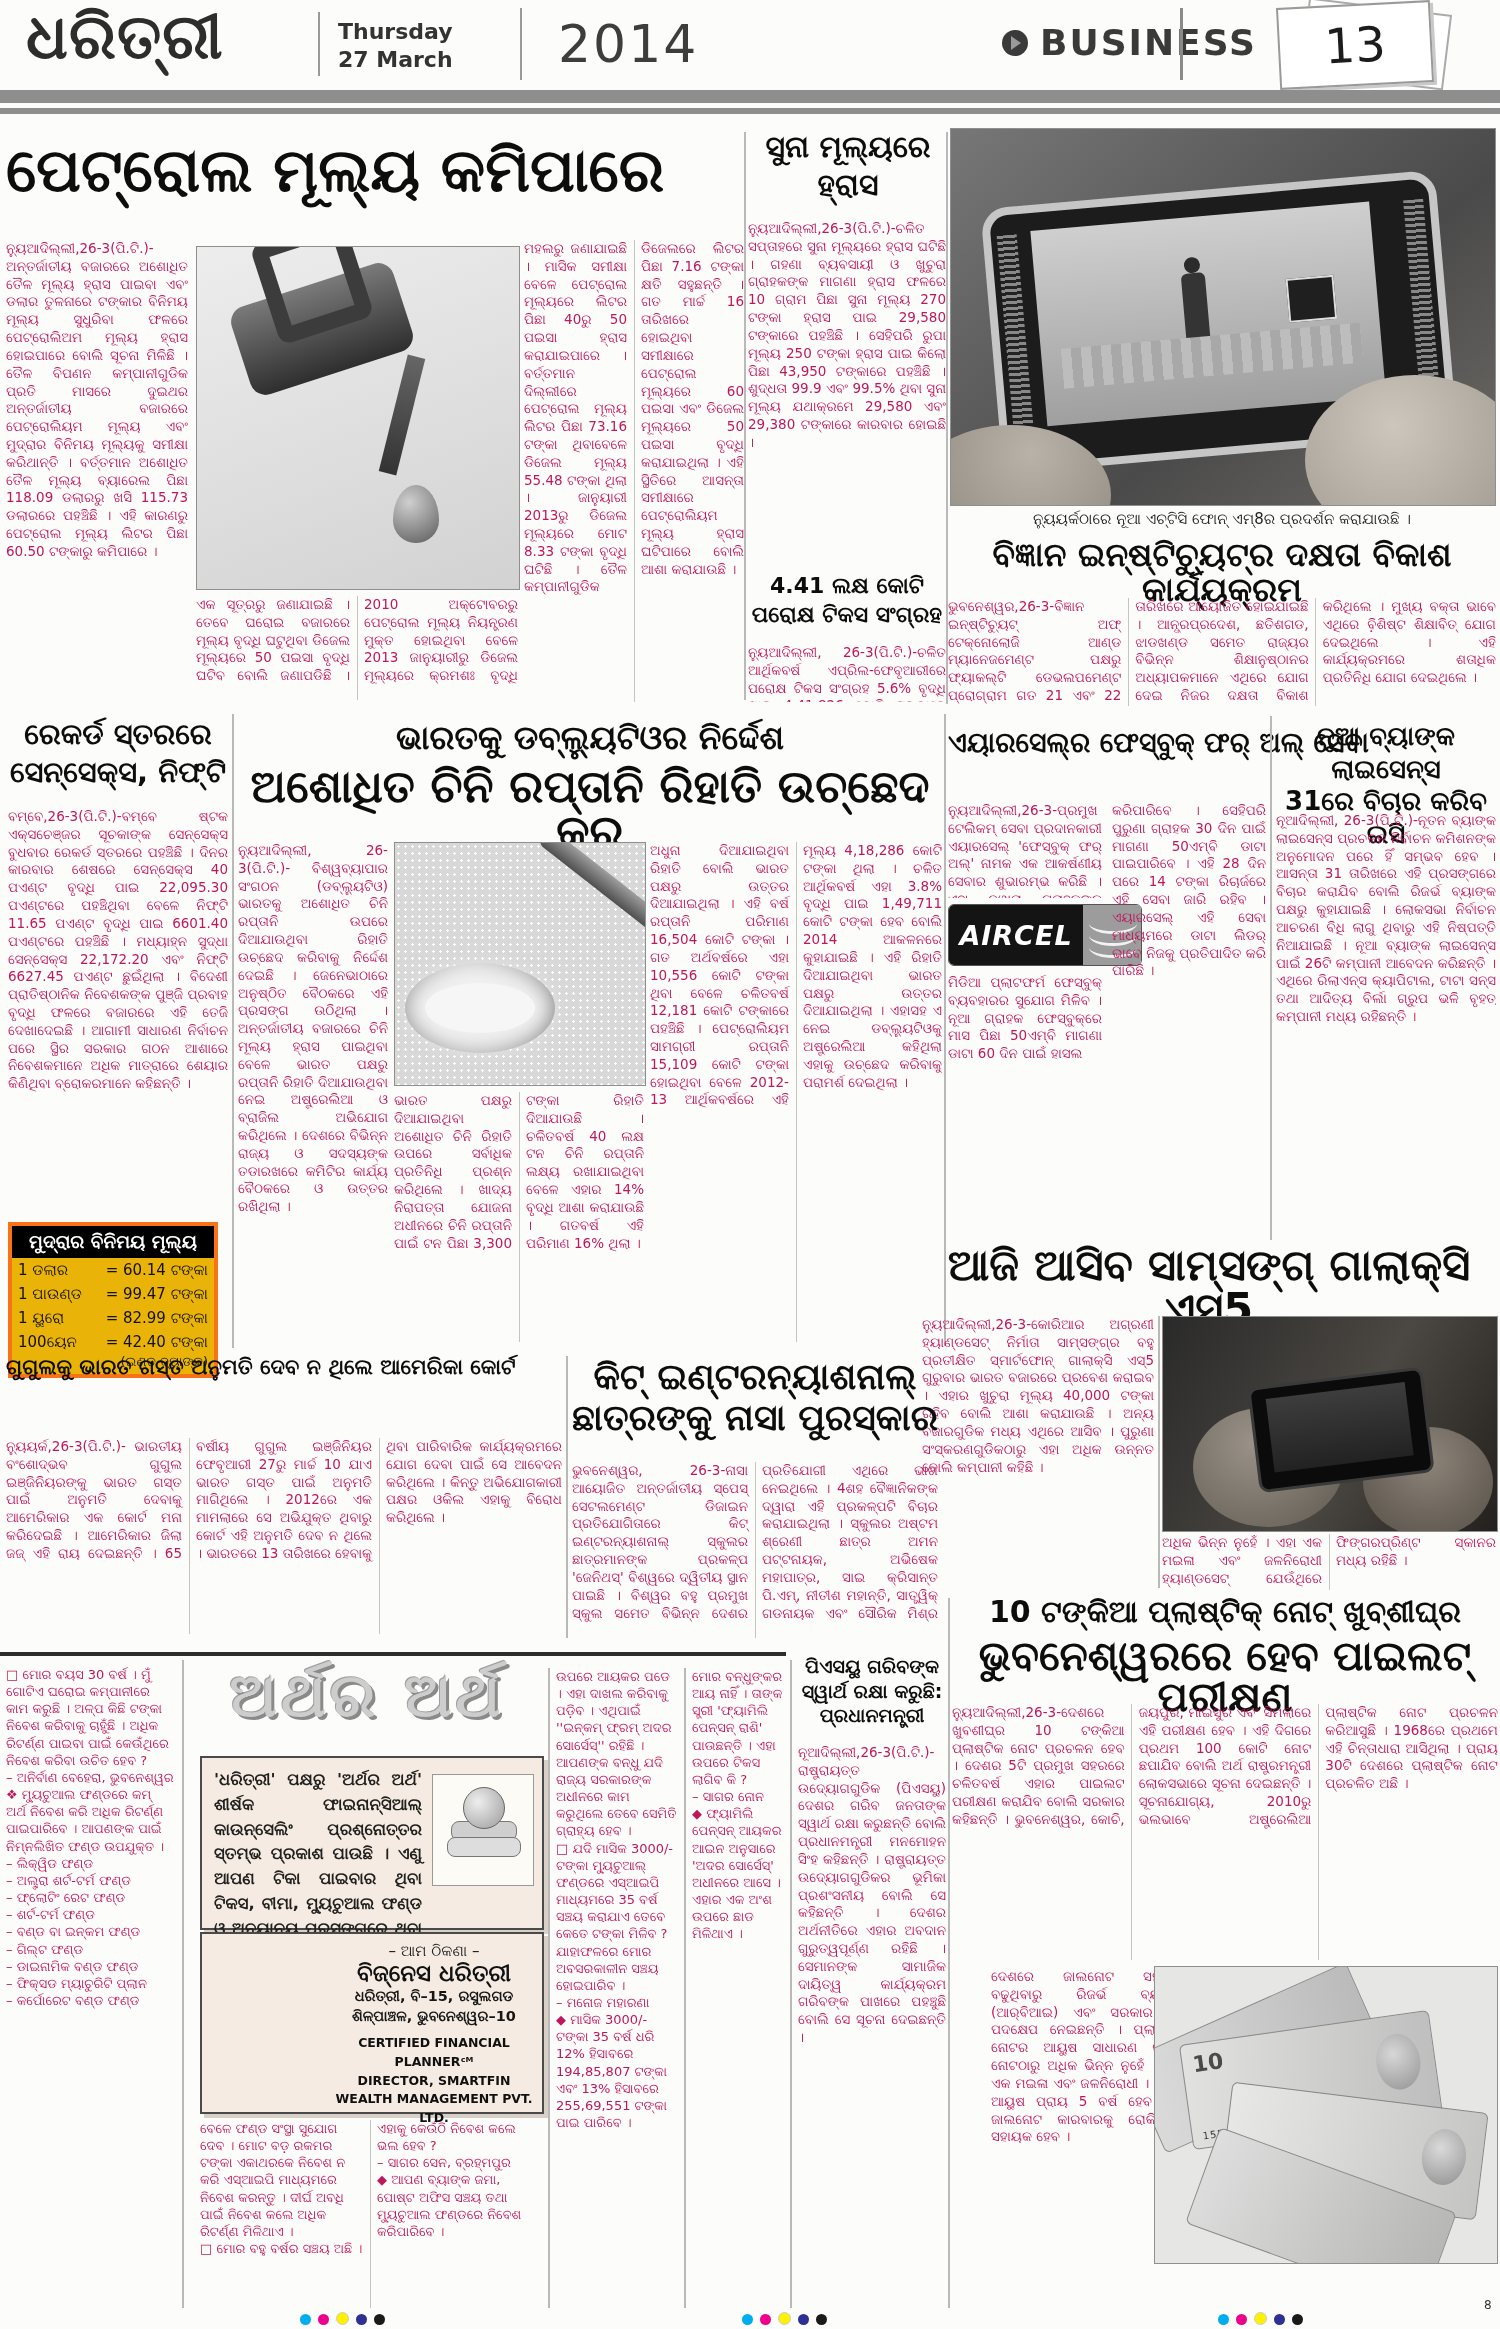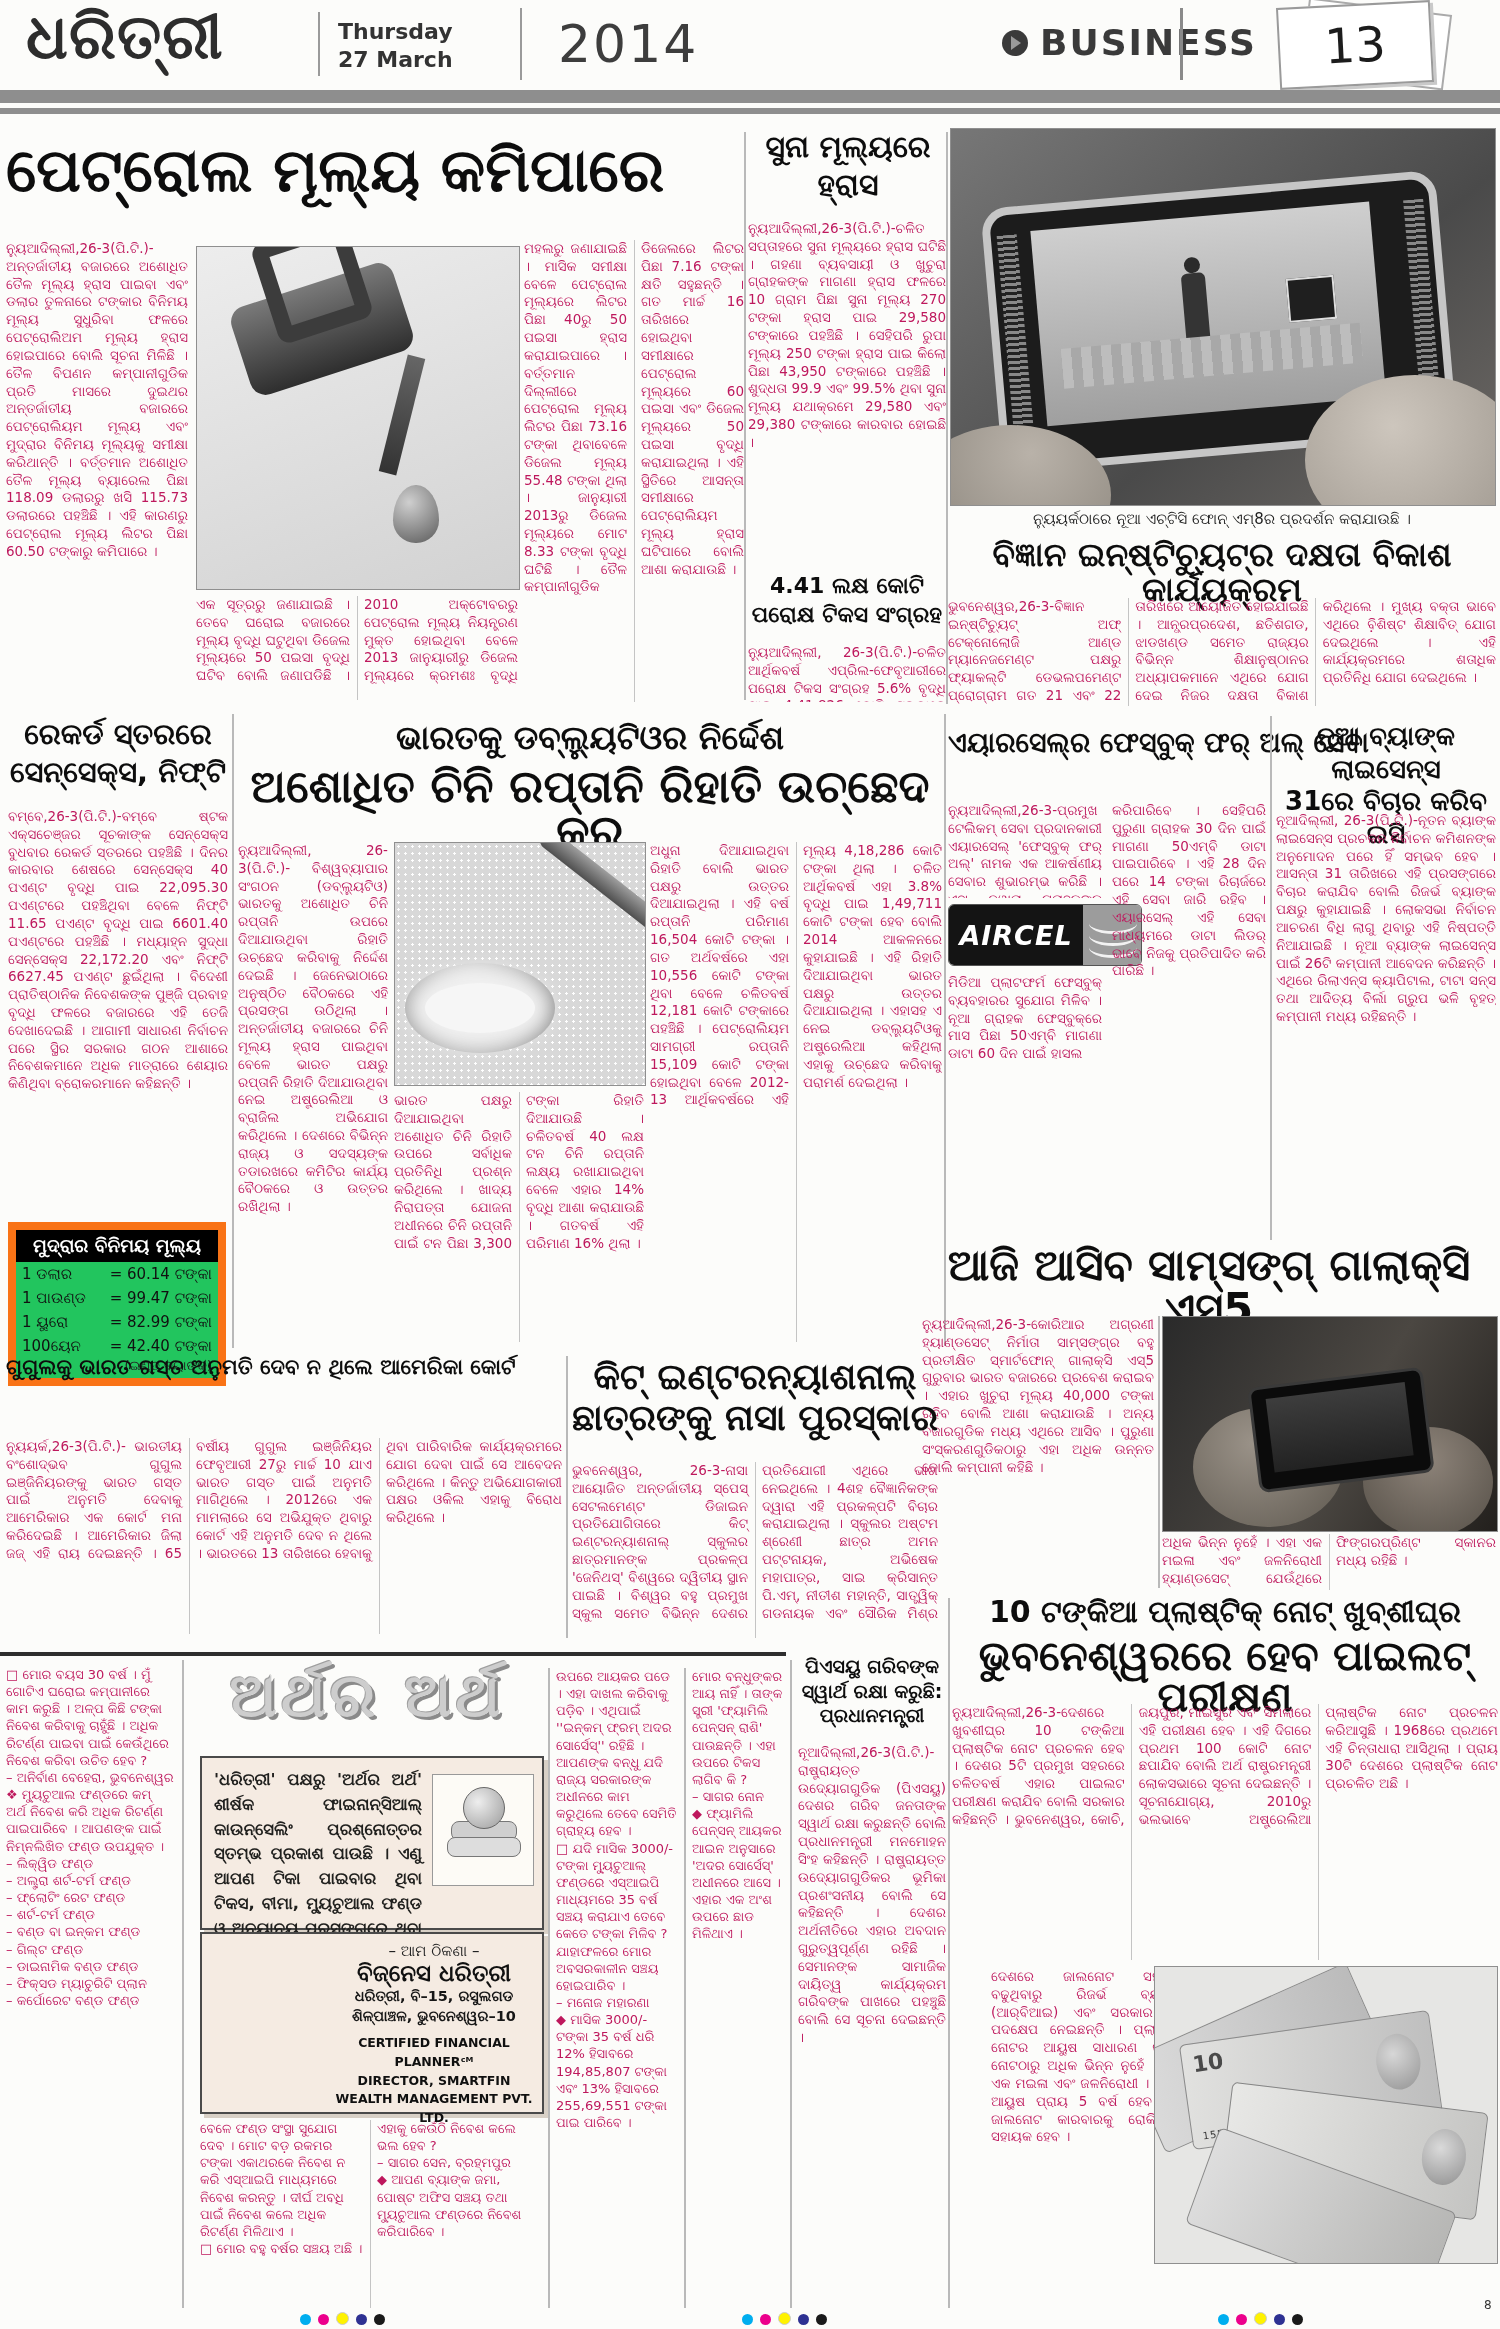--- a/index.html
+++ b/index.html
@@ -21,21 +21,21 @@
   .daydate{font-size:22px;font-weight:700;color:#333;line-height:1.25;}
   .year{font-size:52px;color:#3d3d3d;letter-spacing:2px;}
   .business{font-size:36px;font-weight:800;color:#3a3a3a;letter-spacing:2px;}
   .bullet{width:26px;height:26px;border-radius:50%;background:#3a3a3a;position:relative;}
   .bullet:after{content:"";position:absolute;left:9px;top:6px;width:0;height:0;
     border-left:10px solid #9a9a9a;border-top:7px solid transparent;border-bottom:7px solid transparent;}
   .pagefold{position:absolute;width:150px;height:78px;background:#fff;border:2px solid #9a9a9a;
     box-shadow:3px 3px 0 #c9c9c9;display:flex;align-items:center;justify-content:center;}
   .pagefold .num{font-size:48px;color:#1c1c1c;}
   
-  .forex{border:8px solid #f97316;background:#22c55e;}
+  .forex{border:4px solid #f97316;background:#eab308;}
   .forex .tt{background:#000;color:#fff;font-weight:700;font-size:18.5px;text-align:center;padding:5px 2px;}
   .forex .row{display:flex;justify-content:space-between;font-size:15px;padding:3px 6px;color:#111;}
   .forex .src{text-align:right;font-size:13px;padding:0 6px 4px 0;color:#222;}
   
   .aircel{display:flex;border-radius:6px;overflow:hidden;border:1px solid #555;}
   .aircel .lft{background:#141414;color:#fff;font-style:italic;font-weight:800;font-size:27px;
     letter-spacing:1px;display:flex;align-items:center;justify-content:center;flex:1;}
   .aircel .rgt{background:#9c9c9c;width:58px;position:relative;}
   .aircel .wave{position:absolute;left:6px;right:4px;height:18px;border-bottom:3px solid #f2f2f2;border-radius:50%;}
   

